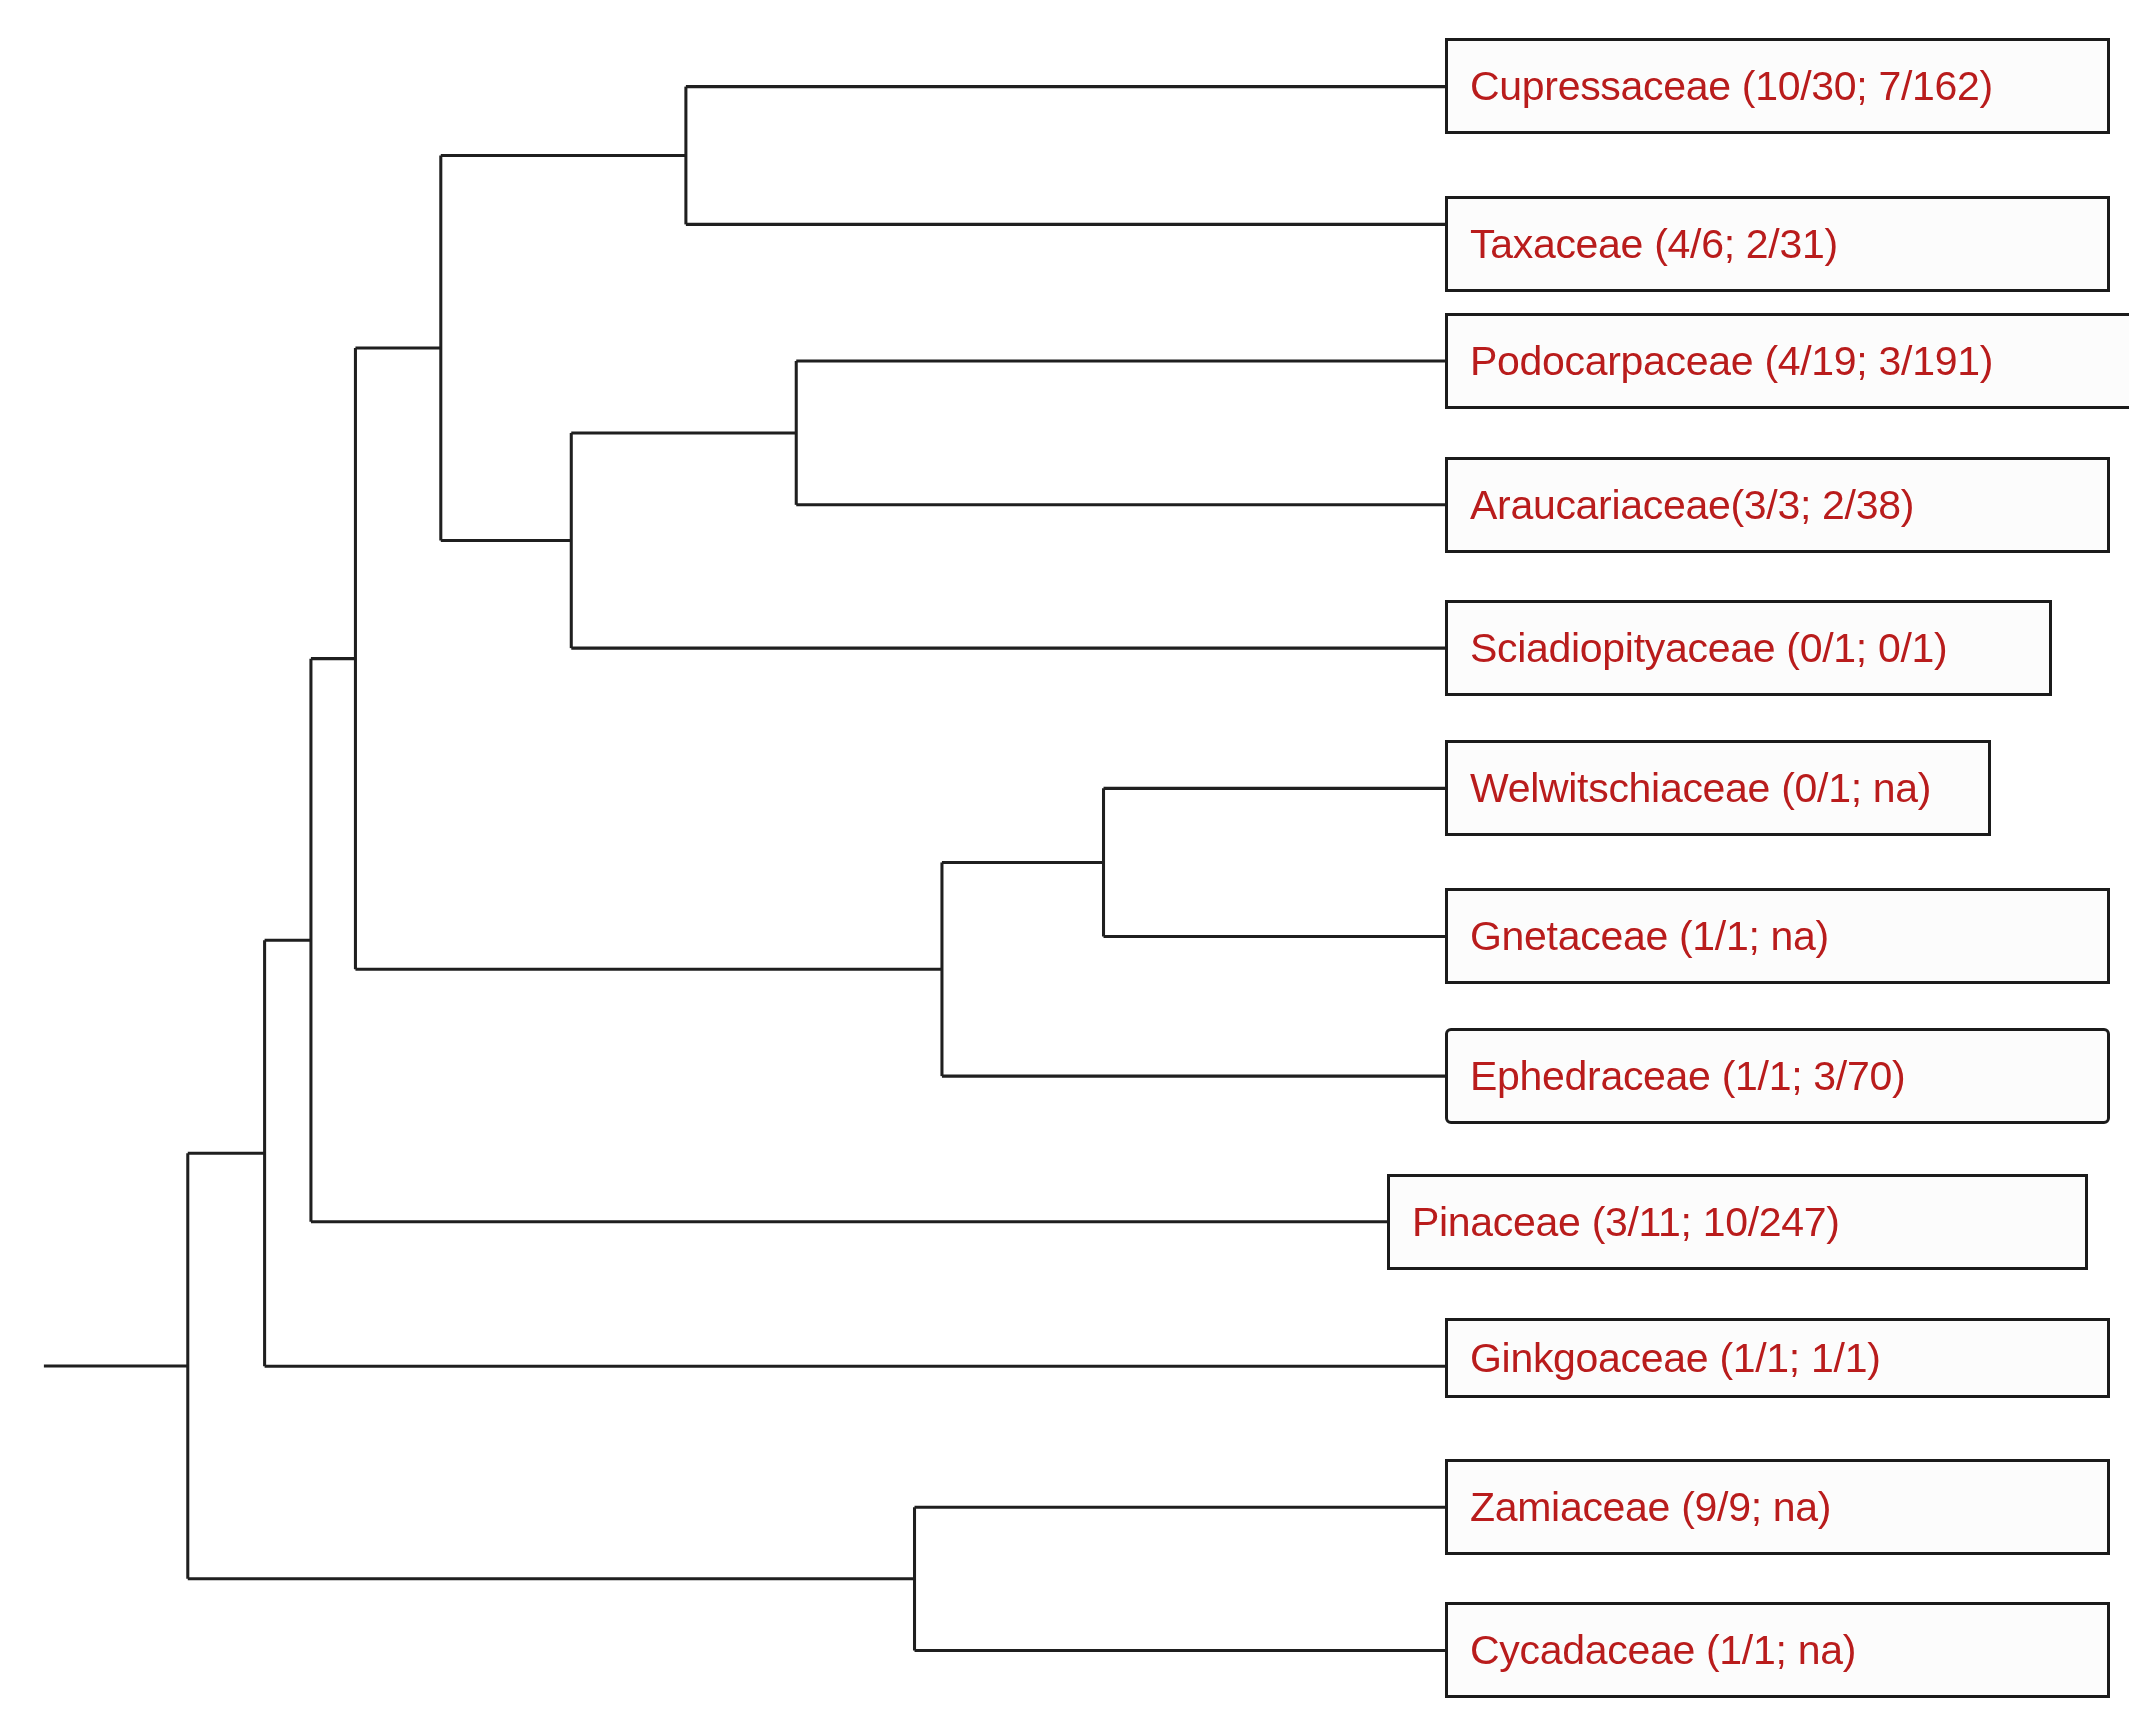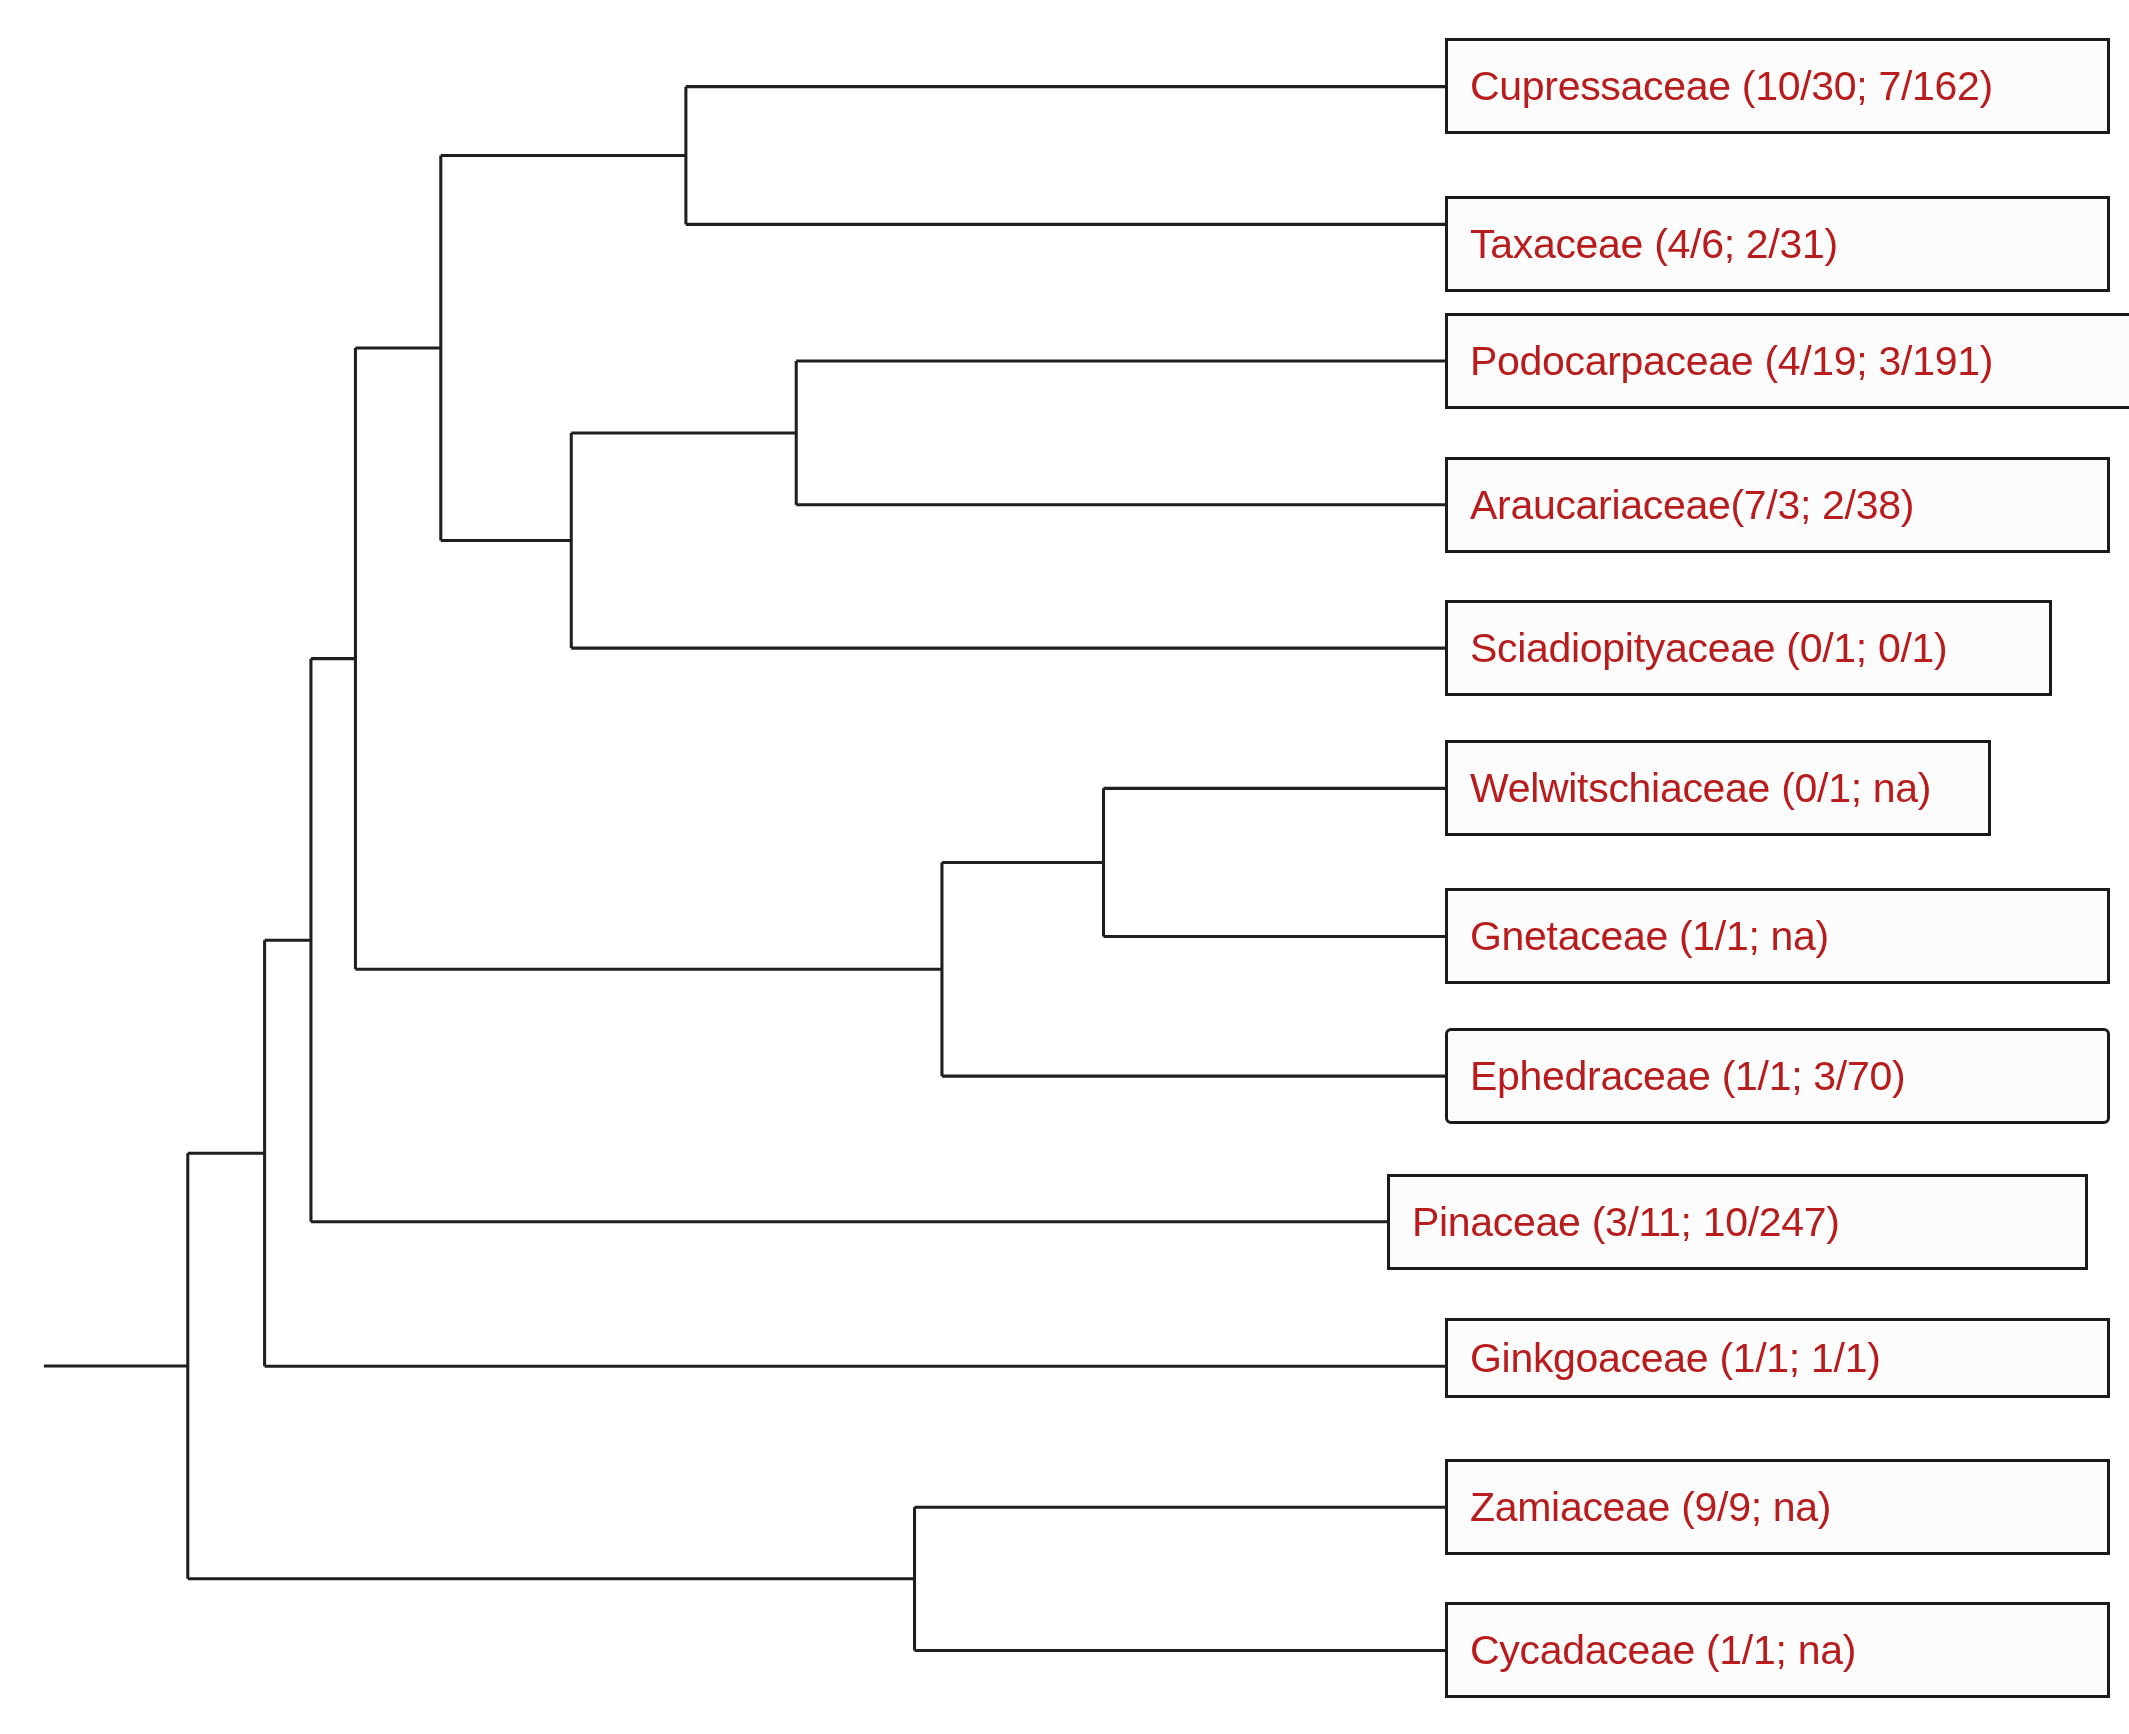--- a/index.html
+++ b/index.html
@@ -78,21 +78,21 @@
   <div class="taxon-box" style="top: 38px; left: 1445px; width: 665px; height: 96px;">
       <span>Cupressaceae (10/30; 7/162)</span>
     </div>
   <div class="taxon-box" style="top: 176px; left: 1445px; width: 665px; height: 96px; margin-top: 20px;">
       <span>Taxaceae (4/6; 2/31)</span>
     </div>
   <div class="taxon-box" style="top: 313px; left: 1445px; width: 724px; height: 96px;">
       <span>Podocarpaceae (4/19; 3/191)</span>
     </div>
   <div class="taxon-box" style="top: 457px; left: 1445px; width: 665px; height: 96px;">
-      <span>Araucariaceae(7/3; 2/38)</span>
+      <span>Araucariaceae(3/3; 2/38)</span>
     </div>
   <div class="taxon-box" style="top: 600px; left: 1445px; width: 607px; height: 96px;">
       <span>Sciadiopityaceae (0/1; 0/1)</span>
     </div>
   <div class="taxon-box" style="top: 740px; left: 1445px; width: 546px; height: 96px;">
       <span>Welwitschiaceae (0/1; na)</span>
     </div>
   <div class="taxon-box" style="top: 888px; left: 1445px; width: 665px; height: 96px;">
       <span>Gnetaceae (1/1; na)</span>
     </div>

